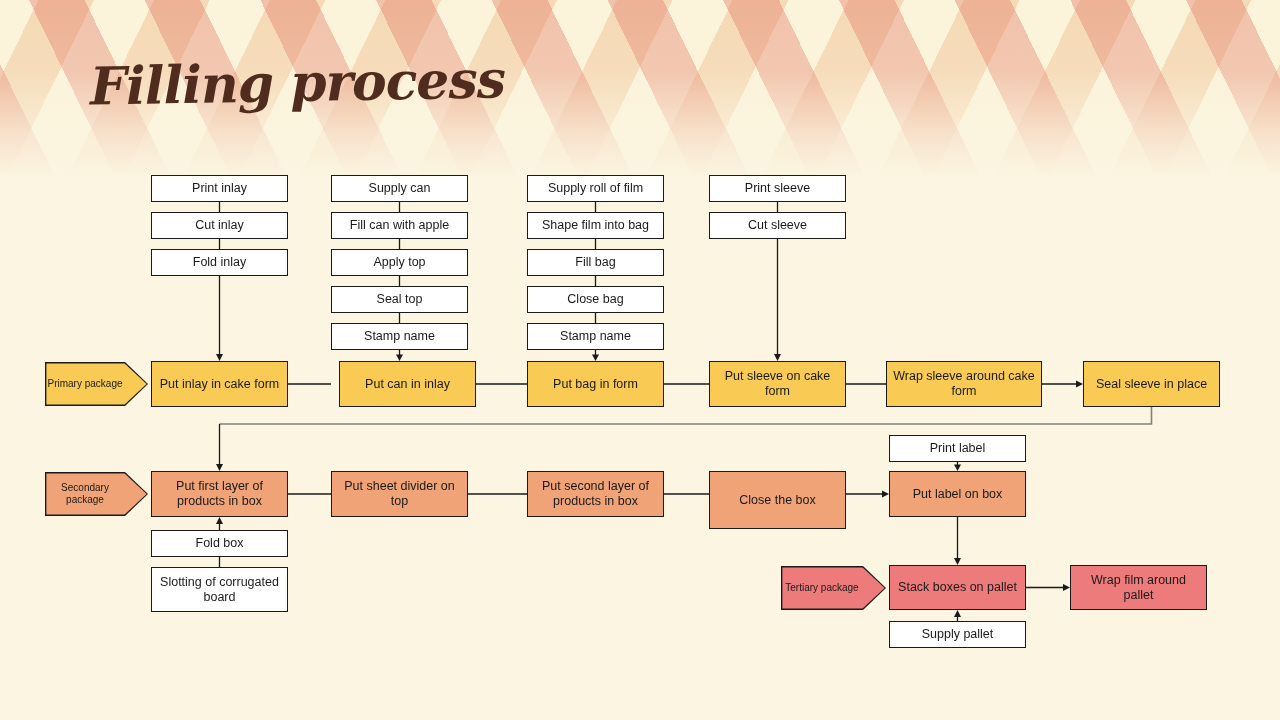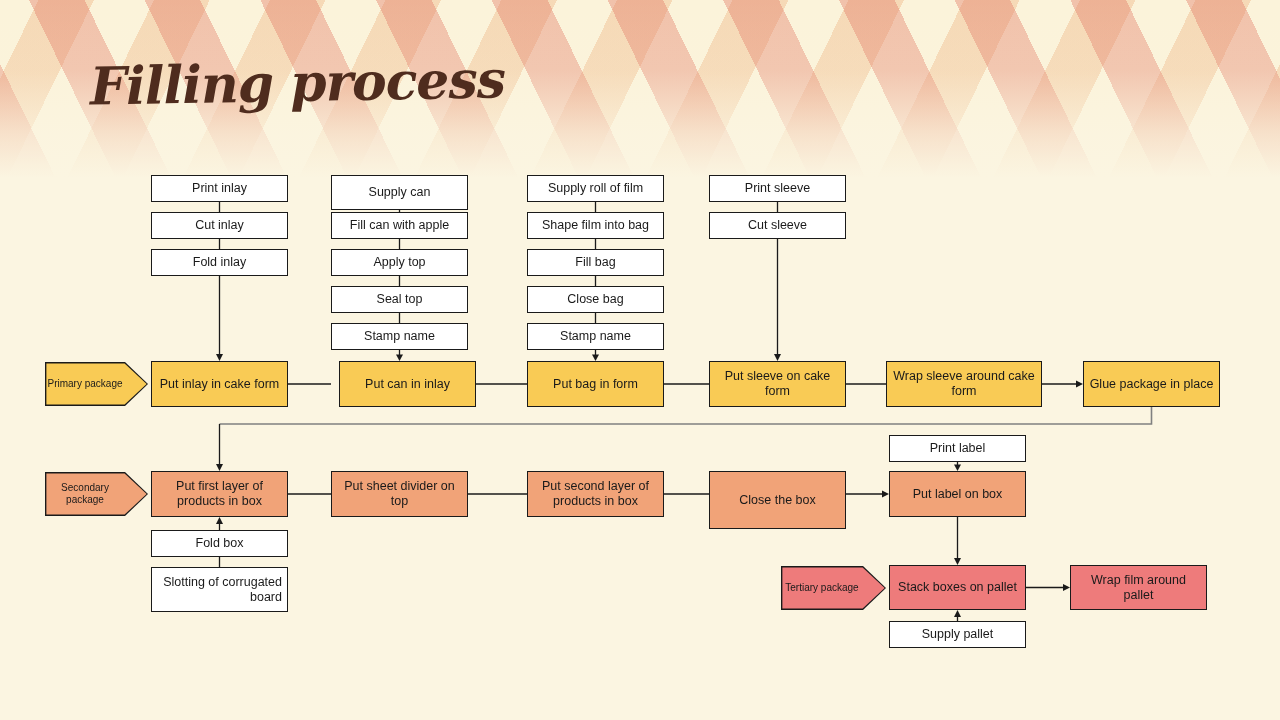--- a/index.html
+++ b/index.html
@@ -18,21 +18,21 @@
                rgba(251,245,225,0.70) 75%, #FBF5E1 100%);}
 
   .title{position:absolute;left:90px;top:52px;margin:0;
     font-family:"DejaVu Serif",serif;font-style:italic;font-weight:700;
     font-size:52px;letter-spacing:-1px;color:#4F2C1E;transform:rotate(-1deg);}
 
   
   .node{position:absolute;box-sizing:border-box;border:1.3px solid #1a1a1a;
     display:flex;align-items:center;justify-content:center;text-align:center;
     font-size:12.5px;line-height:1.2;padding:1px 5px;}
-  .white{background:#FFFFFF;text-align:right;}
+  .white{background:#FFFFFF;}
   .yellow{background:#F9CB55;}
   .orange{background:#F1A378;}
   .red{background:#EE7B7B;}
 
   
   .tag{position:absolute;font-size:10px;line-height:1.2;}
   .tag-border{position:absolute;inset:0;background:#1a1a1a;
     clip-path:polygon(0 0, calc(100% - 23px) 0, 100% 50%, calc(100% - 23px) 100%, 0 100%);}
   .tag-fill{position:absolute;inset:1.4px;
     clip-path:polygon(0 0, calc(100% - 22px) 0, 100% 50%, calc(100% - 22px) 100%, 0 100%);}
@@ -112,21 +112,21 @@
       <polygon points="216,524 223,524 219.5,517"></polygon>
       <polygon points="1063,584 1063,591 1070,587.5"></polygon>
       <polygon points="216,464 223,464 219.5,471"></polygon>
     </g>
   </svg>
 
   <div class="node white" style="left:151px;top:175px;width:137px;height:27px">Print inlay</div>
   <div class="node white" style="left:151px;top:212px;width:137px;height:27px">Cut inlay</div>
   <div class="node white" style="left:151px;top:249px;width:137px;height:27px">Fold inlay</div>
 
-  <div class="node white" style="left:331px;top:175px;width:137px;height:35px">Supply can</div>
+  <div class="node white" style="left:331px;top:175px;width:137px;height:27px">Supply can</div>
   <div class="node white" style="left:331px;top:212px;width:137px;height:27px">Fill can with apple</div>
   <div class="node white" style="left:331px;top:249px;width:137px;height:27px">Apply top</div>
   <div class="node white" style="left:331px;top:286px;width:137px;height:27px">Seal top</div>
   <div class="node white" style="left:331px;top:323px;width:137px;height:27px">Stamp name</div>
 
   <div class="node white" style="left:527px;top:175px;width:137px;height:27px">Supply roll of film</div>
   <div class="node white" style="left:527px;top:212px;width:137px;height:27px">Shape film into bag</div>
   <div class="node white" style="left:527px;top:249px;width:137px;height:27px">Fill bag</div>
   <div class="node white" style="left:527px;top:286px;width:137px;height:27px">Close bag</div>
   <div class="node white" style="left:527px;top:323px;width:137px;height:27px">Stamp name</div>
@@ -137,21 +137,21 @@
   <div class="tag yellow-tag" style="left:45px;top:362px;width:103px;height:44px">
     <div class="tag-border"></div>
     <div class="tag-fill"></div>
     <span class="tag-label">Primary package</span>
   </div>
   <div class="node yellow" style="left:151px;top:361px;width:137px;height:46px">Put inlay in cake form</div>
   <div class="node yellow" style="left:339px;top:361px;width:137px;height:46px">Put can in inlay</div>
   <div class="node yellow" style="left:527px;top:361px;width:137px;height:46px">Put bag in form</div>
   <div class="node yellow" style="left:709px;top:361px;width:137px;height:46px">Put sleeve on cake form</div>
   <div class="node yellow" style="left:886px;top:361px;width:156px;height:46px">Wrap sleeve around cake form</div>
-  <div class="node yellow" style="left:1083px;top:361px;width:137px;height:46px">Glue package in place</div>
+  <div class="node yellow" style="left:1083px;top:361px;width:137px;height:46px">Seal sleeve in place</div>
 
   <div class="tag orange-tag" style="left:45px;top:472px;width:103px;height:44px">
     <div class="tag-border"></div>
     <div class="tag-fill"></div>
     <span class="tag-label">Secondary package</span>
   </div>
   <div class="node orange" style="left:151px;top:471px;width:137px;height:46px">Put first layer of products in box</div>
   <div class="node orange" style="left:527px;top:471px;width:137px;height:46px">Put second layer of products in box</div>
   <div class="node orange" style="left:331px;top:471px;width:137px;height:46px">Put sheet divider on top</div>
   <div class="node orange" style="left:709px;top:471px;width:137px;height:58px">Close the box</div>

